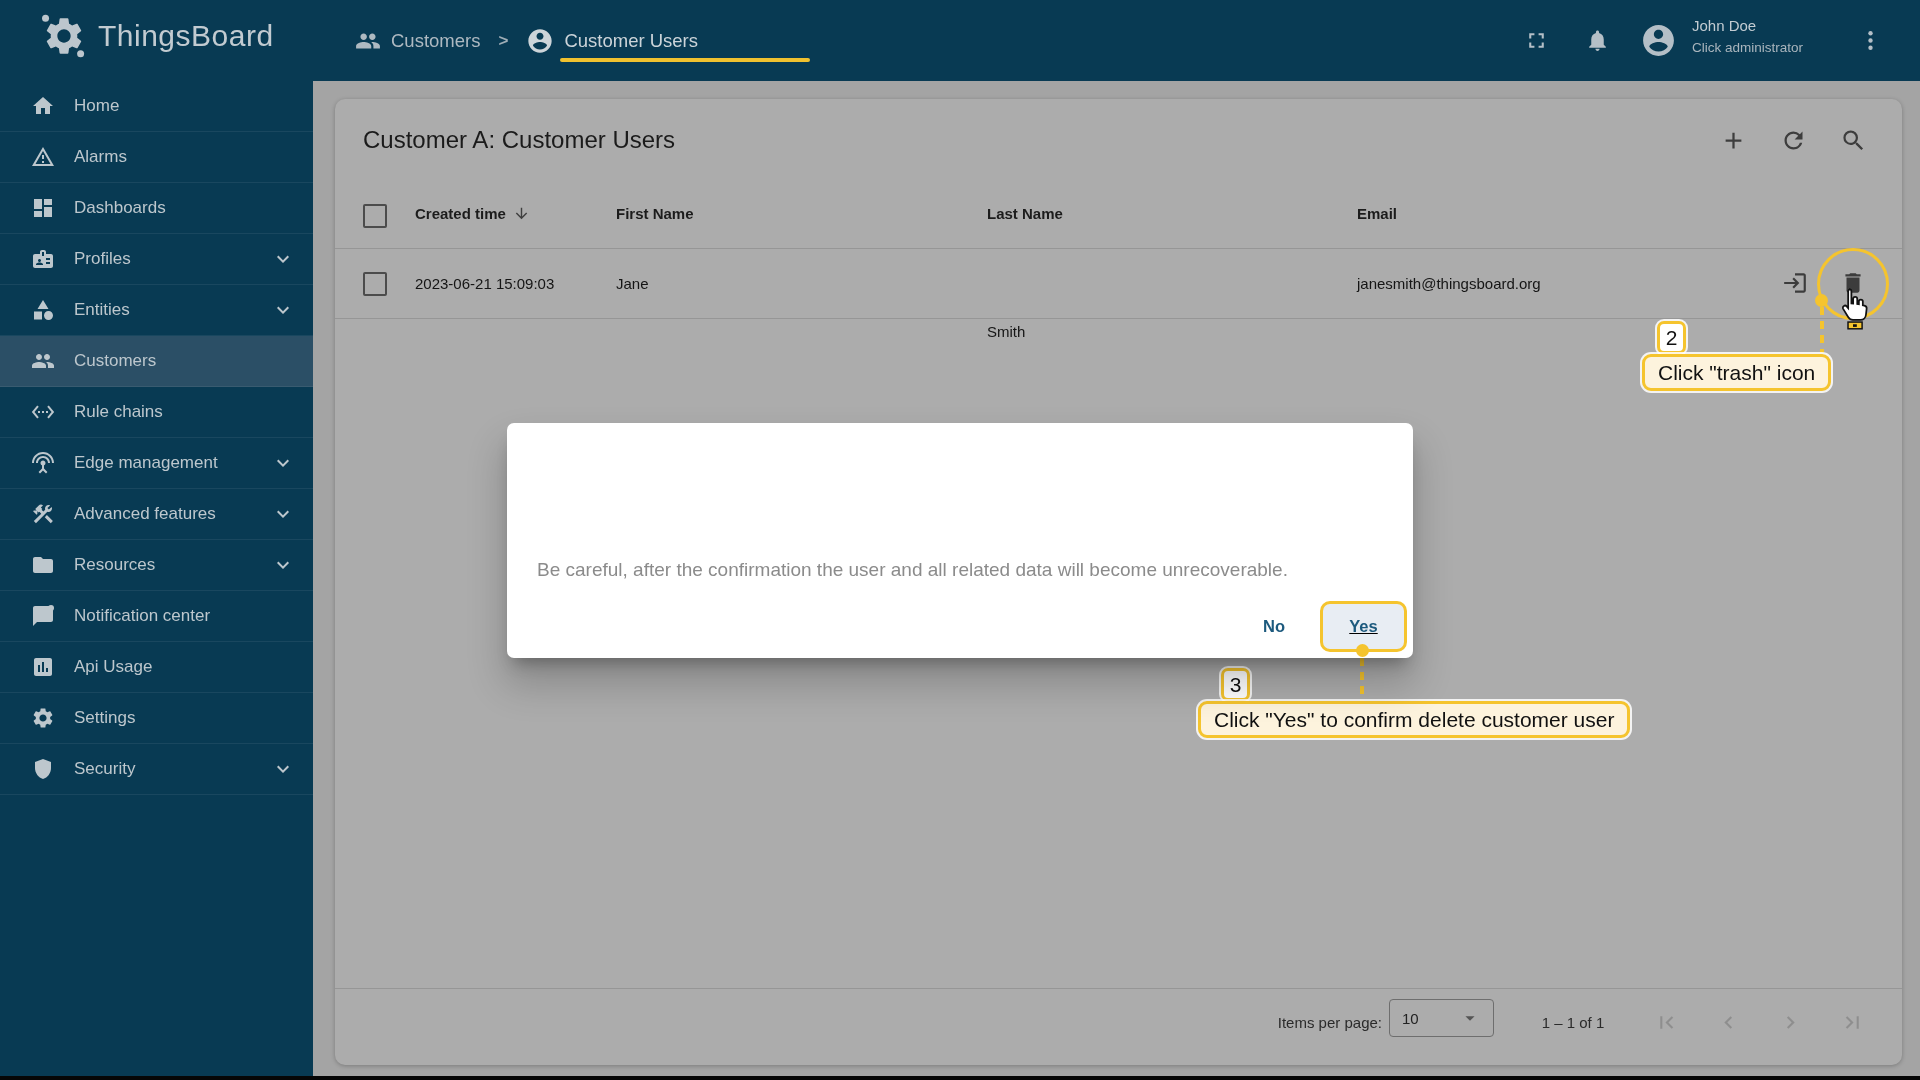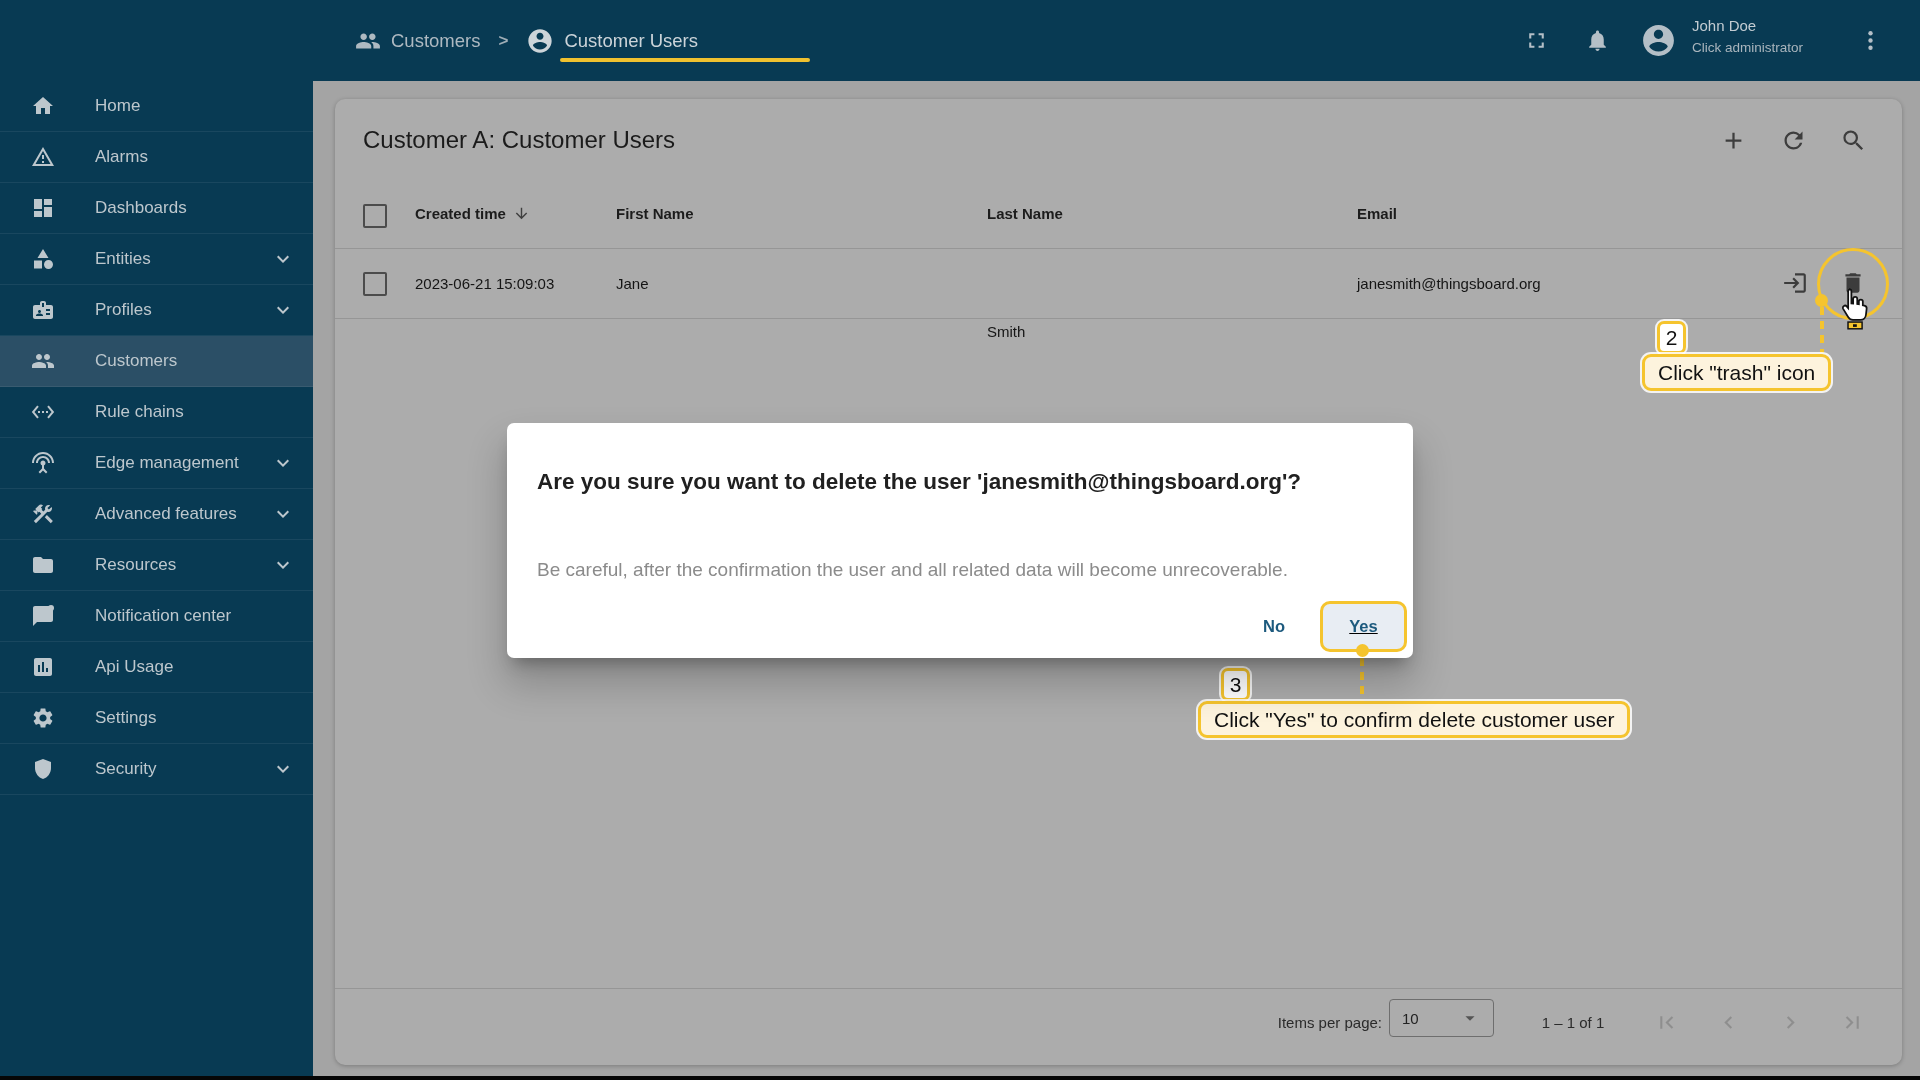--- a/index.html
+++ b/index.html
@@ -18,21 +18,21 @@
   .tb-icon{color:#b4bfc7;cursor:pointer;}
   .fullscreen{position:absolute;left:1524px;top:28px;}
   .bell{position:absolute;left:1585px;top:28px;}
   .avatar{position:absolute;left:1640px;top:22px;}
   .user-block{position:absolute;left:1692px;top:17px;width:160px;cursor:pointer;}
   .user-name{font-size:15px;color:#c3ccd2;}
   .user-role{font-size:13.5px;color:#a9b5bd;margin-top:6px;}
   .kebab{position:absolute;left:1858px;top:28px;}
   
   .sidebar{position:absolute;left:0;top:81px;width:313px;height:995px;background:#083a53;z-index:2;}
-  .nav-item{position:relative;height:50px;display:flex;align-items:center;padding-left:31px;gap:40px;
+  .nav-item{position:relative;height:50px;display:flex;align-items:center;padding-left:31px;gap:19px;
     color:#bdc7cd;font-size:17px;font-weight:500;border-bottom:1px solid rgba(255,255,255,.07);cursor:pointer;}
   .nav-item.selected{background:#2b4f66;}
   .nav-chevron{position:absolute;right:18px;top:13px;}
   
   .card{position:absolute;left:335px;top:99px;width:1567px;height:966px;background:#acacac;border-radius:10px;
     box-shadow:0 1px 4px rgba(0,0,0,.25);}
   .card-title{position:absolute;left:28px;top:27px;font-size:24px;color:#1b1b1b;}
   .card-actions{position:absolute;left:1385px;top:28px;display:flex;gap:33px;color:#3d3d3d;}
   .card-actions .tb-icon{color:#3d3d3d;}
   .thead-border{position:absolute;left:0;top:149px;width:100%;height:0;border-bottom:1px solid #969696;}
@@ -184,20 +184,28 @@
         </symbol>
       <symbol id="i-pointer" viewBox="0 0 24 30">
           <path fill="#ffffff" stroke="#111111" stroke-width="1.2" d="M9.3 1.5c.9 0 1.6.7 1.6 1.6v8.1l1.2.1V8.2c0-.8.6-1.4 1.4-1.4.8 0 1.4.6 1.4 1.4v3.4l1.1.15V9.9c0-.75.6-1.35 1.35-1.35.75 0 1.35.6 1.35 1.35v2.6l1 .2c1 .2 1.7 1.1 1.6 2.1l-.5 4.3c-.2 1.9-1.8 3.3-3.7 3.3h-5.1c-1.3 0-2.5-.7-3.2-1.8l-3.5-5.7c-.4-.7-.2-1.6.5-2 .6-.4 1.4-.3 1.9.3l1 1.2V3.1c0-.9.7-1.6 1.6-1.6z"></path>
           <rect x="8.6" y="23.9" width="9.6" height="4.6" fill="#f5c42e" stroke="#111111" stroke-width="1"></rect>
           <rect x="12" y="25.4" width="2.6" height="1.8" fill="#111111"></rect>
         </symbol>
     </defs>
   </svg>
 
   <header class="topbar">
+    <div class="logo">
+      <span>
+          <svg width="48" height="48">
+            <use href="#i-logo"></use>
+          </svg>
+        </span>
+      <span class="logo-text">ThingsBoard</span>
+    </div>
     <nav class="crumbs">
       <span class="crumb">
         <span>
             <svg width="26" height="26">
               <use href="#i-people"></use>
             </svg>
           </span>
         <span>Customers</span>
       </span>
       <span class="crumb-sep">&gt;</span>
@@ -259,37 +267,37 @@
         <span>
           <svg width="24" height="24">
             <use href="#i-dash"></use>
           </svg>
         </span>
         <span>Dashboards</span>
       </div>
     <div class="nav-item">
         <span>
           <svg width="24" height="24">
+            <use href="#i-badge"></use>
+          </svg>
+        </span>
+        <span>Profiles</span>
+        <span class="nav-chevron">
+          <svg width="24" height="24">
+            <use href="#i-chev"></use>
+          </svg>
+        </span>
+      </div>
+    <div class="nav-item">
+        <span>
+          <svg width="24" height="24">
             <use href="#i-cat"></use>
           </svg>
         </span>
         <span>Entities</span>
-        <span class="nav-chevron">
-          <svg width="24" height="24">
-            <use href="#i-chev"></use>
-          </svg>
-        </span>
-      </div>
-    <div class="nav-item">
-        <span>
-          <svg width="24" height="24">
-            <use href="#i-badge"></use>
-          </svg>
-        </span>
-        <span>Profiles</span>
         <span class="nav-chevron">
           <svg width="24" height="24">
             <use href="#i-chev"></use>
           </svg>
         </span>
       </div>
     <div class="nav-item selected">
         <span>
           <svg width="24" height="24">
             <use href="#i-people"></use>
@@ -467,21 +475,20 @@
         </span>
       <span>
           <svg width="25" height="25">
             <use href="#i-last"></use>
           </svg>
         </span>
     </div>
   </section>
 
   <div class="dialog">
-    <div class="dlg-title">Are you sure you want to delete the user 'janesmith@thingsboard.org'?</div>
     <div class="dlg-msg">Be careful, after the confirmation the user and all related data will become unrecoverable.</div>
     <div class="btn-no">No</div>
     <div class="yes-box">
       <span class="btn-yes">Yes</span>
     </div>
   </div>
 
   <div class="ring"></div>
   <div class="dot" style="left:1815px;top:294px;"></div>
   <div class="vdash" style="left:1820px;top:307px;height:46px;"></div>

